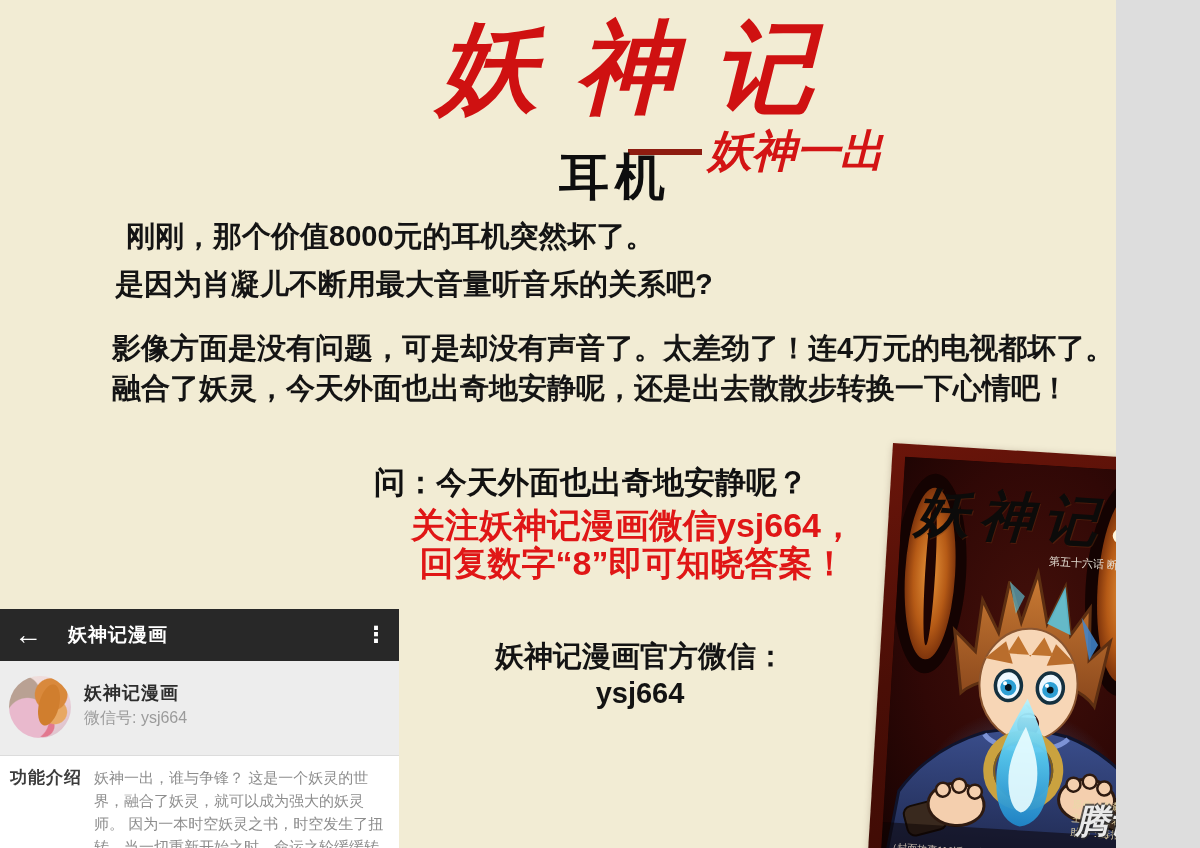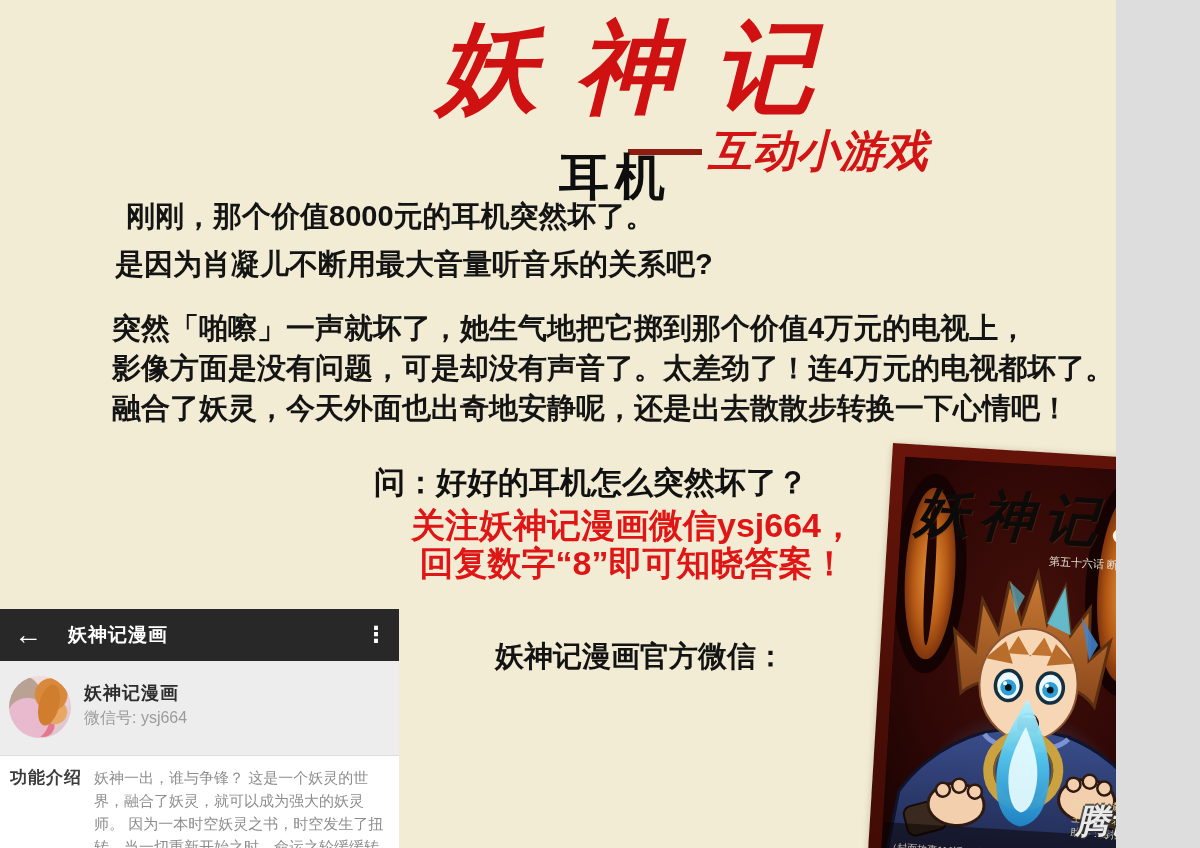--- a/index.html
+++ b/index.html
@@ -17,21 +17,21 @@
   .subtitle-row{position:absolute;left:628px;top:122px;display:flex;align-items:center;}
   .subtitle-dash{width:74px;height:6px;background:#8e1c10;margin-right:6px;}
   .subtitle-text{font-size:44px;font-weight:900;font-style:italic;color:#d31414;white-space:nowrap;}
   .section-title{
     position:absolute;left:543px;top:144px;
     font-size:50px;font-weight:900;color:#0e0e0e;letter-spacing:6px;white-space:nowrap;margin-left:16px;
   }
   
   .story{position:absolute;left:112px;top:196px;width:1060px;color:#141414;}
   .story .line{font-size:29px;font-weight:600;line-height:40px;white-space:nowrap;}
-  .story .l1{padding-left:14px;margin-bottom:8px;}
+  .story .l1{padding-left:14px;margin-bottom:8px;margin-top:20px;}
   .story .l2{padding-left:3px;margin-bottom:24px;}
   
   .question{position:absolute;left:374px;top:462px;font-size:31px;font-weight:800;color:#111;white-space:nowrap;}
   .promo{position:absolute;left:398px;top:506px;width:470px;text-align:center;color:#e01616;}
   .promo .pline{font-size:34px;font-weight:800;line-height:38px;white-space:nowrap;}
   .official{position:absolute;left:450px;top:622px;width:380px;text-align:center;color:#131313;margin-top:16px;}
   .official .oline{font-size:29px;font-weight:800;line-height:37px;white-space:nowrap;}
   
   .wechat{position:absolute;left:0;top:609px;width:399px;height:239px;background:#fff;}
   .wx-nav{height:52px;background:#282828;display:flex;align-items:center;}
@@ -84,40 +84,40 @@
   }
 </style>
 </head>
 <body>
 
 <div class="canvas">
 
   <div class="main-title">妖神记</div>
   <div class="subtitle-row">
     <span class="subtitle-dash"></span>
-    <span class="subtitle-text">互动小游戏</span>
+    <span class="subtitle-text">妖神一出</span>
   </div>
   <div class="section-title">耳机</div>
 
   <div class="story">
     <div class="line l1">刚刚，那个价值8000元的耳机突然坏了。</div>
     <div class="line l2">是因为肖凝儿不断用最大音量听音乐的关系吧?</div>
-    <div class="line">突然「啪嚓」一声就坏了，她生气地把它掷到那个价值4万元的电视上，</div>
     <div class="line">影像方面是没有问题，可是却没有声音了。太差劲了！连4万元的电视都坏了。</div>
     <div class="line">融合了妖灵，今天外面也出奇地安静呢，还是出去散散步转换一下心情吧！</div>
   </div>
 
-  <div class="question">问：好好的耳机怎么突然坏了？</div>
+  <div class="question">问：今天外面也出奇地安静呢？</div>
   <div class="promo">
     <div class="pline">关注妖神记漫画微信ysj664，</div>
     <div class="pline">回复数字“8”即可知晓答案！</div>
   </div>
 
   <div class="official">
     <div class="oline">妖神记漫画官方微信：</div>
+    <div class="oline">ysj664</div>
   </div>
 
   <div class="wechat">
     <div class="wx-nav">
       <span class="wx-back">←</span>
       <span class="wx-title">妖神记漫画</span>
       <span class="wx-menu">⋮</span>
     </div>
     <div class="wx-profile">
       <div class="wx-avatar"></div>

